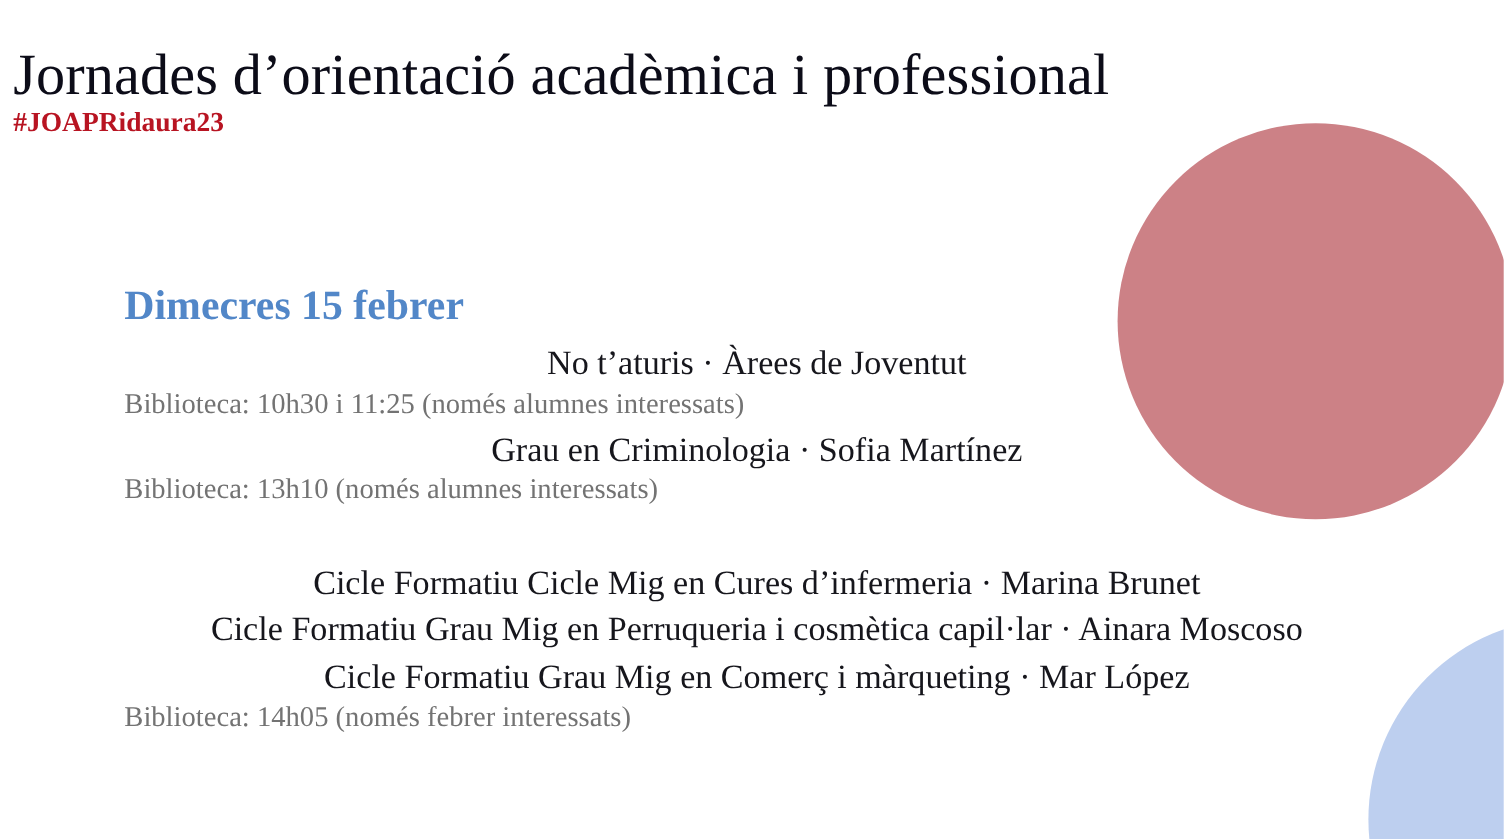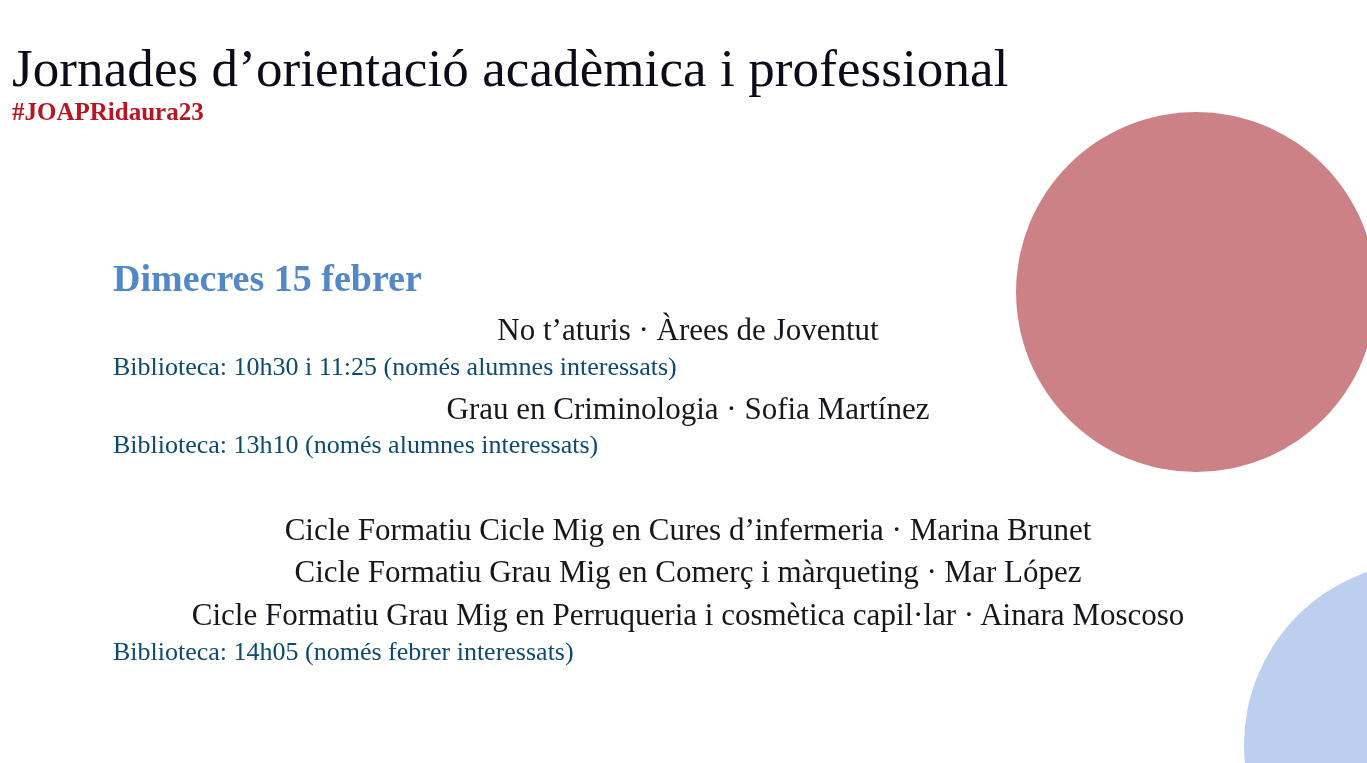--- a/index.html
+++ b/index.html
@@ -101,21 +101,21 @@
   .session {
     font-size: 31px;
     color: #16161c;
     line-height: 1.28;
     margin: 0;
     white-space: nowrap;
     text-align: center;
   }
   .session-loc {
     font-size: 26px;
-    color: #0c4a6e;
+    color: #737373;
     line-height: 1.32;
     margin: 0 0 1px 0;
     white-space: nowrap;
   }
   .spacer-gap {
     height: 46px;
   }
   .group {
     margin: 0;
   }
@@ -155,21 +155,21 @@
         <div class="session">Grau en Criminologia · Sofia Martínez</div>
       </div>
       <div class="session-loc">Biblioteca: 13h10 (només alumnes interessats)</div>
     </div>
 
     <div class="spacer-gap"></div>
 
     <div class="block">
       <div class="group">
         <div class="session">Cicle Formatiu Cicle Mig en Cures d’infermeria · Marina Brunet</div>
+        <div class="session">Cicle Formatiu Grau Mig en Perruqueria i cosmètica capil·lar · Ainara Moscoso</div>
         <div class="session">Cicle Formatiu Grau Mig en Comerç i màrqueting · Mar López</div>
-        <div class="session">Cicle Formatiu Grau Mig en Perruqueria i cosmètica capil·lar · Ainara Moscoso</div>
       </div>
       <div class="session-loc">Biblioteca: 14h05 (només febrer interessats)</div>
     </div>
 
   </div>
 
 </div>
 
 </body></html>

